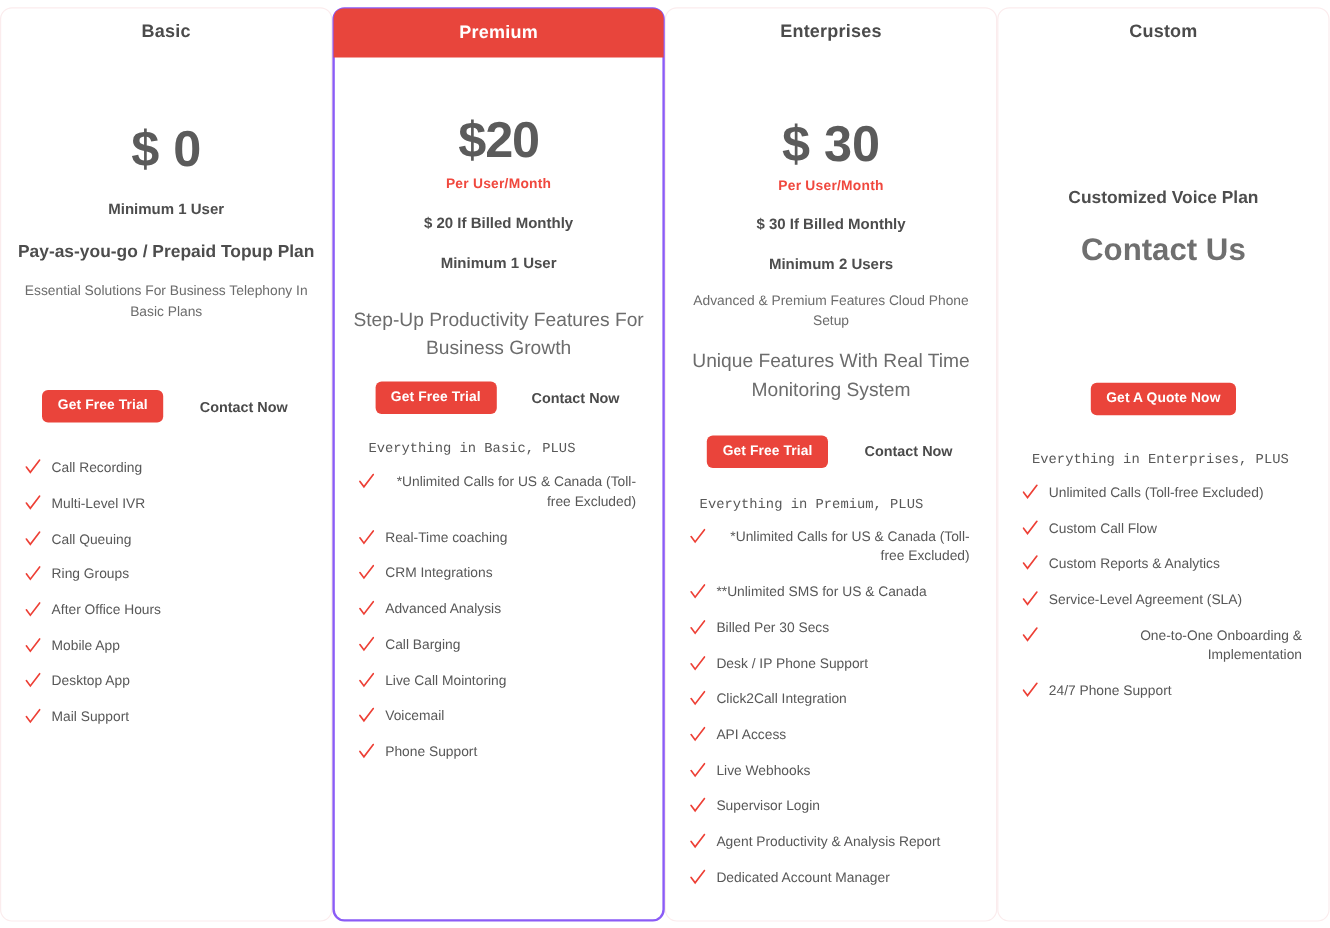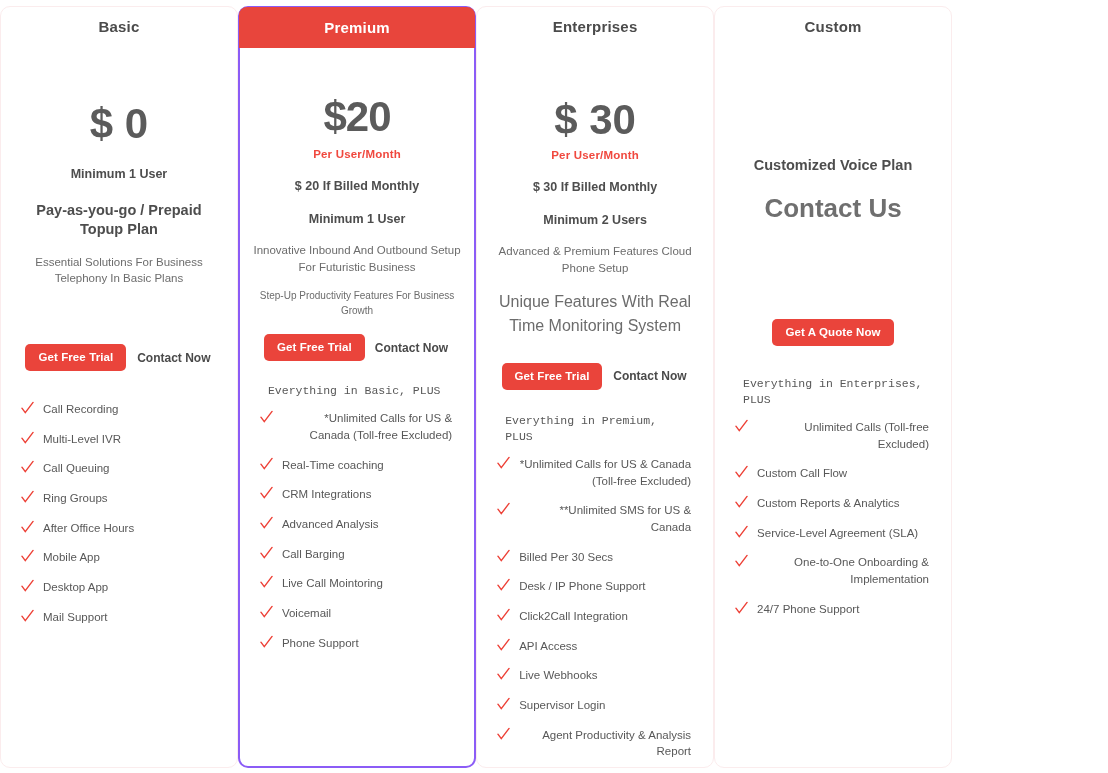--- a/index.html
+++ b/index.html
@@ -10,21 +10,21 @@
   body {
     width: 1108px;
     height: 773px;
     font-family: "Liberation Sans", sans-serif;
     -webkit-font-smoothing: antialiased;
     overflow: hidden;
   }
 
   .pricing-grid {
     display: flex;
-    width: 952px;
+    width: 1108px;
     height: 773px;
     align-items: stretch;
   }
 
   .plan-card {
     position: relative;
     width: 277px;
     box-sizing: border-box;
     background: #ffffff;
     border: 1px solid #fbeced;
@@ -294,23 +294,22 @@
       <div class="price-block">
         <div class="price tight">$20</div>
       </div>
       <div class="sp" style="height:10px"></div>
       <div class="per-user" style="text-align:center">Per User/Month</div>
       <div class="sp" style="height:19px"></div>
       <div class="billed" style="text-align:center">$ 20 If Billed Monthly</div>
       <div class="sp" style="height:19px"></div>
       <div class="min-user" style="text-align:center">Minimum 1 User</div>
       <div class="sp" style="height:16px"></div>
-      <div class="tagline">Innovative Inbound And Outbound Setup For Futuristic Business</div>
       <div class="sp" style="height:14px"></div>
-      <div class="tagline" style="font-size:10px">Step-Up Productivity Features For Business Growth</div>
+      <div class="tagline" style="font-size:16px">Step-Up Productivity Features For Business Growth</div>
       <div class="sp" style="height:16px"></div>
       <div class="cta-row">
         <button class="btn-primary">Get Free Trial</button>
         <button class="btn-link">Contact Now</button>
       </div>
       <div class="sp" style="height:22px"></div>
       <div class="features">
         <div class="features-heading">Everything in Basic, PLUS</div>
         <div class="feature">
           <svg class="check-icon" viewBox="0 0 14 14">

